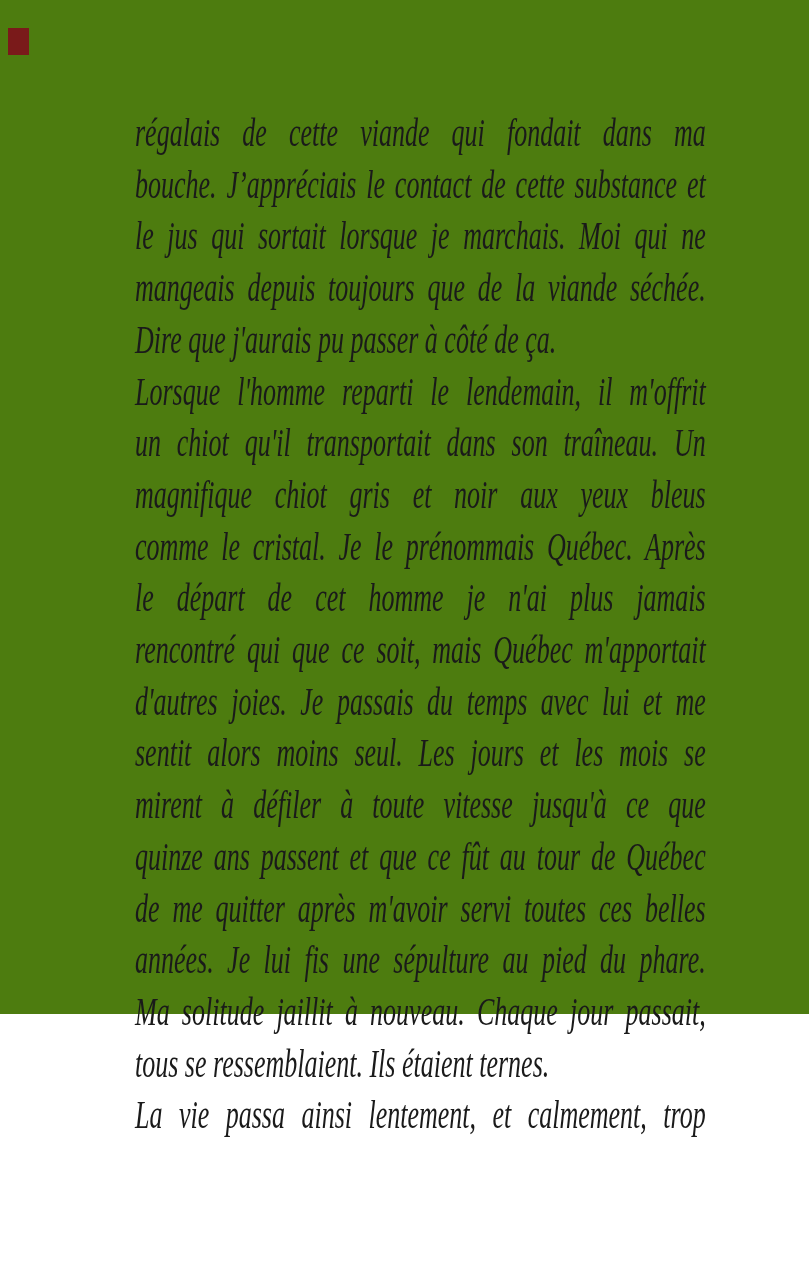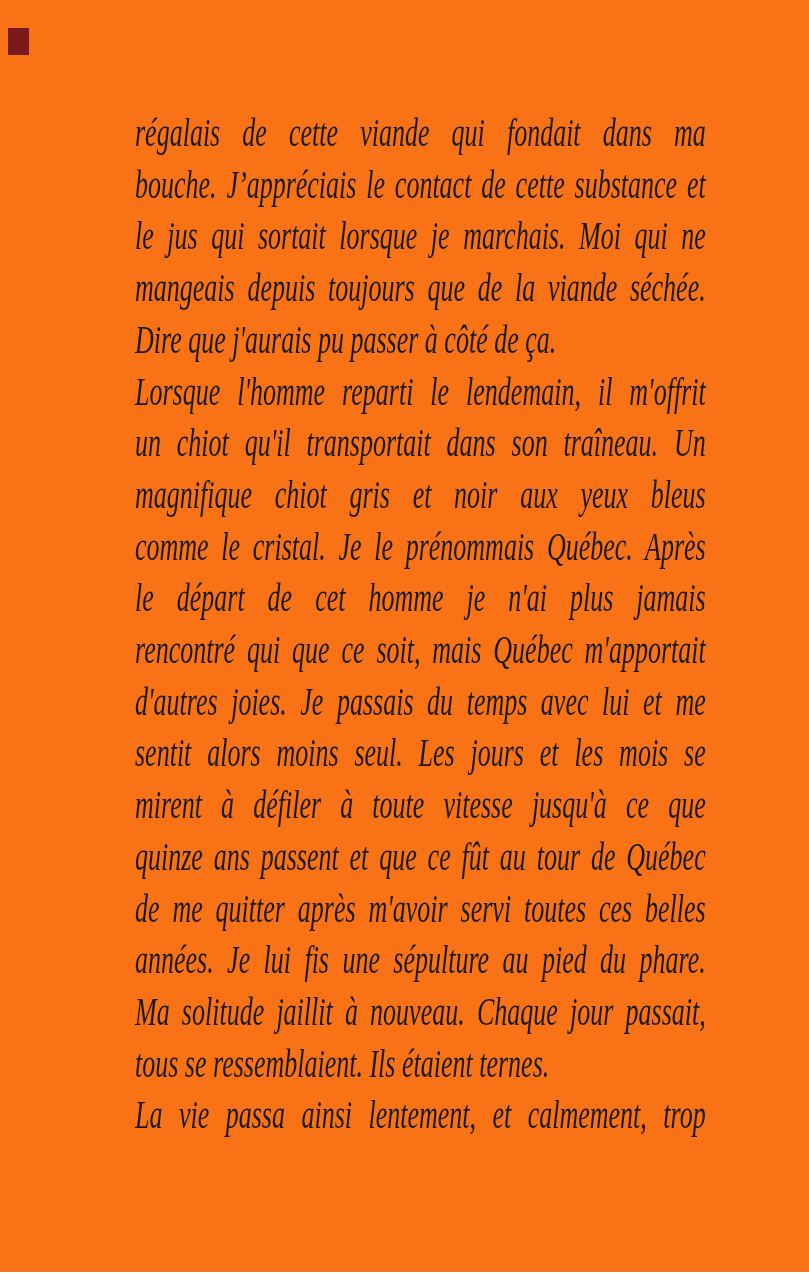--- a/index.html
+++ b/index.html
@@ -8,22 +8,22 @@
   }
   body {
     width: 809px;
     height: 1280px;
     background: #ffffff;
     overflow: hidden;
   }
   .page {
     position: relative;
     width: 809px;
-    height: 1272px;
-    background: #f97316;
+    height: 1014px;
+    background: #4d7c0f;
   }
   .bookmark {
     position: absolute;
     left: 8px;
     top: 28px;
     width: 21px;
     height: 27px;
     background: #7a1a1a;
   }
   .text-block {

